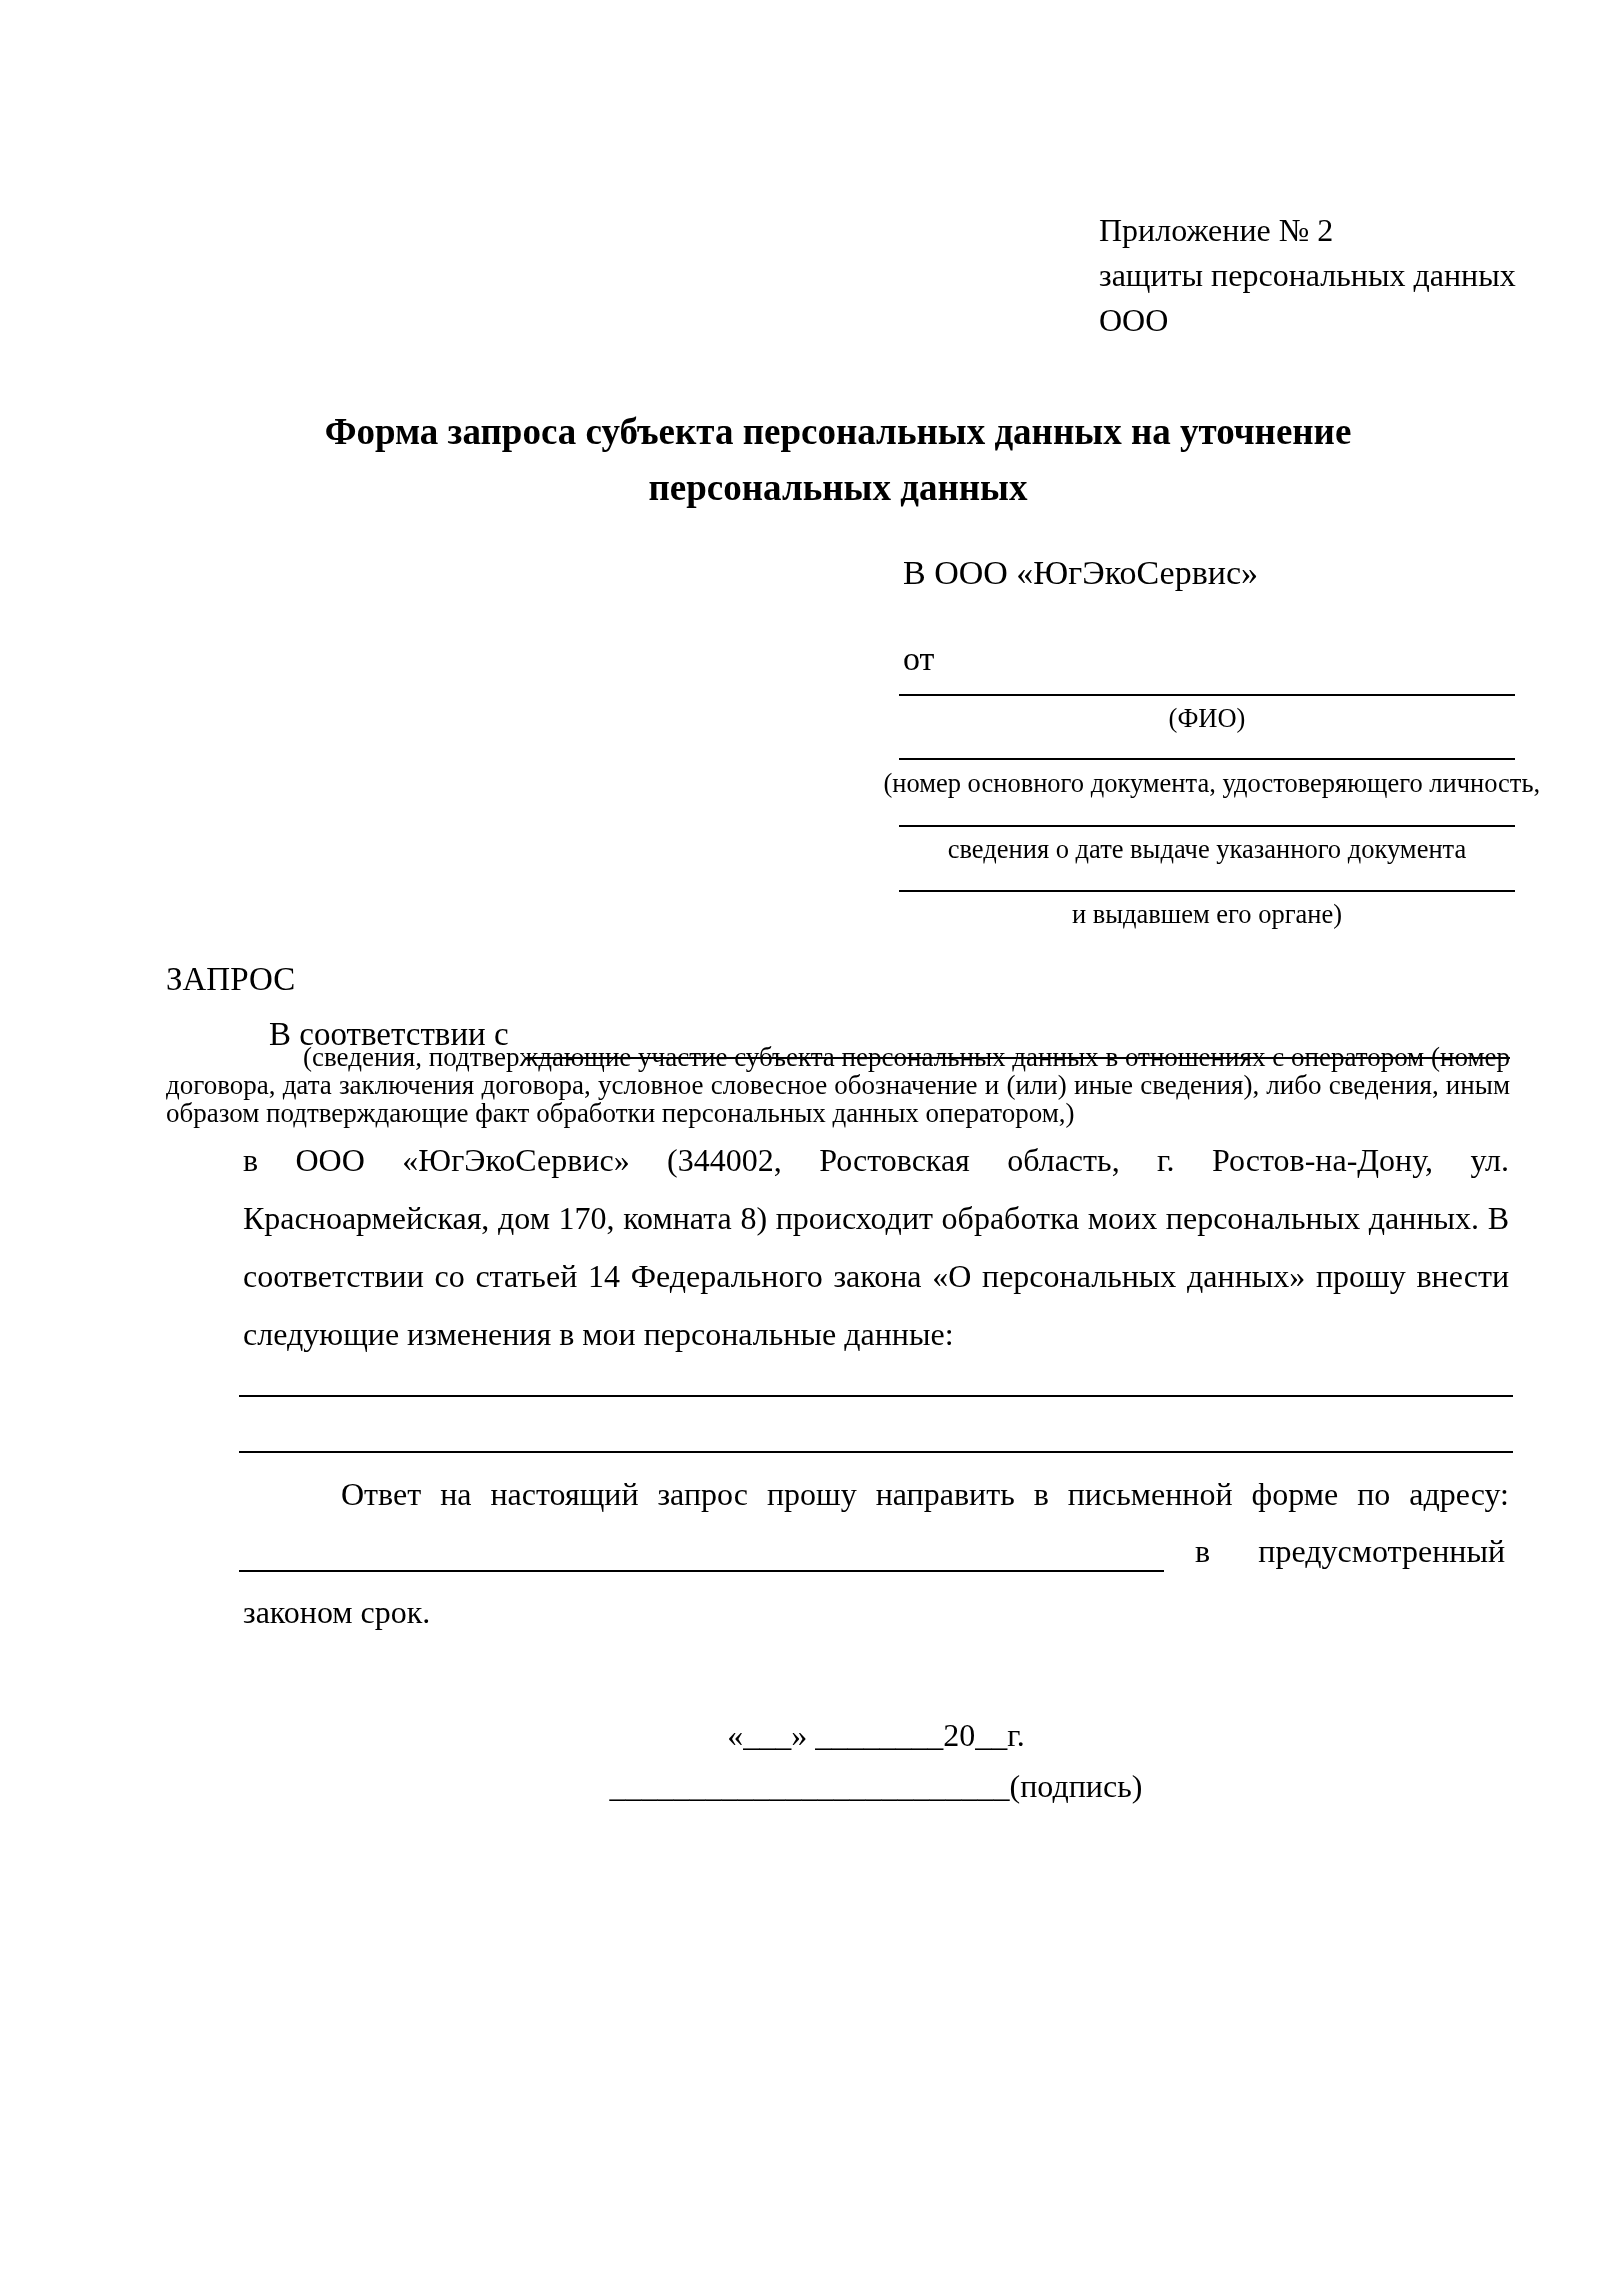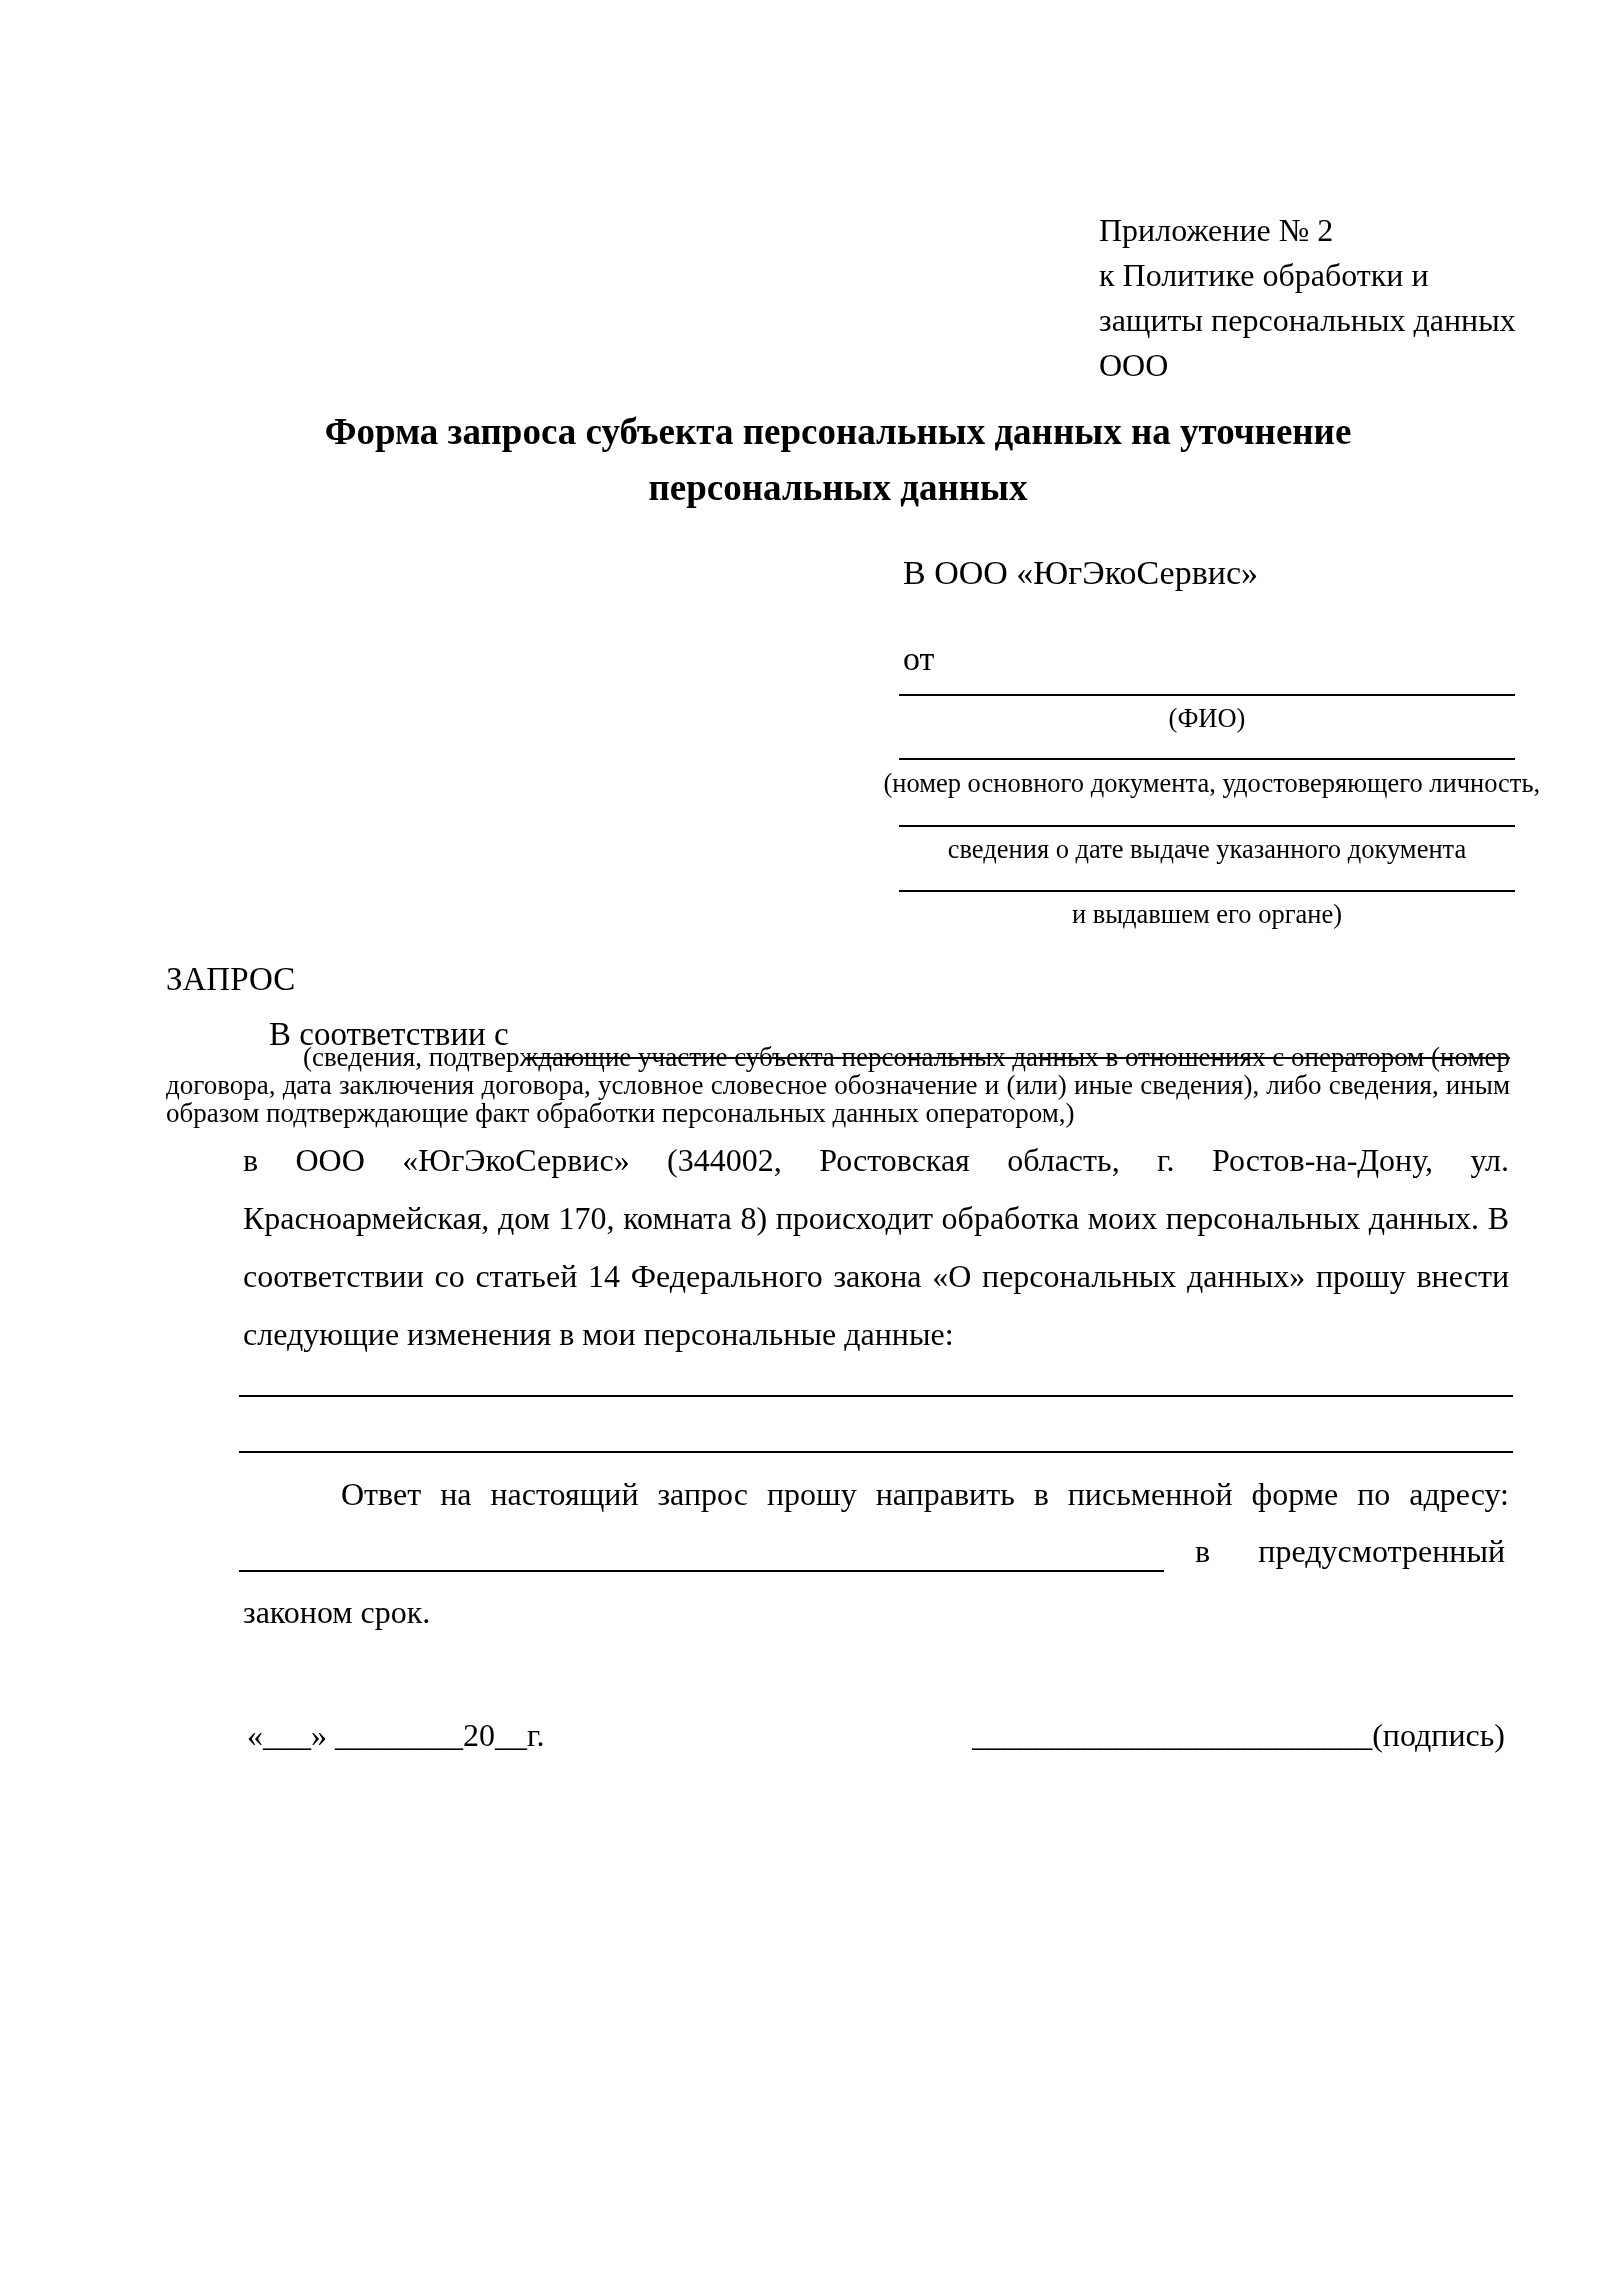--- a/index.html
+++ b/index.html
@@ -106,33 +106,32 @@
   }
   .reply2-words {
     position:absolute; right:0; bottom:5.9px; width:326px;
     display:flex; justify-content:space-between;
   }
   .reply-tail { left:231px; top:1576px; font-size:32px; line-height:49px;text-align:center; }
 
   
   .date-sig-row {
     left:231px; top:1698px; width:1274px;
-    display:flex; justify-content:space-between; align-items:flex-start;
-    font-size:32px; line-height:43px;
+    display:flex; justify-content:space-between; align-items:center;
+    font-size:32px; line-height:43px;flex-direction:column;
   }
   .no-wrap { white-space:nowrap; }
 </style>
 </head>
 <body>
 
 <div class="page">
 
   <div class="abs annex">
     <div>Приложение № 2</div>
-    <div>к Политике обработки и</div>
     <div>защиты персональных данных</div>
     <div>ООО</div>
   </div>
 
   <div class="abs doc-title">
     <div>Форма запроса субъекта персональных данных на уточнение</div>
     <div>персональных данных</div>
   </div>
 
   <div class="abs addressee">

